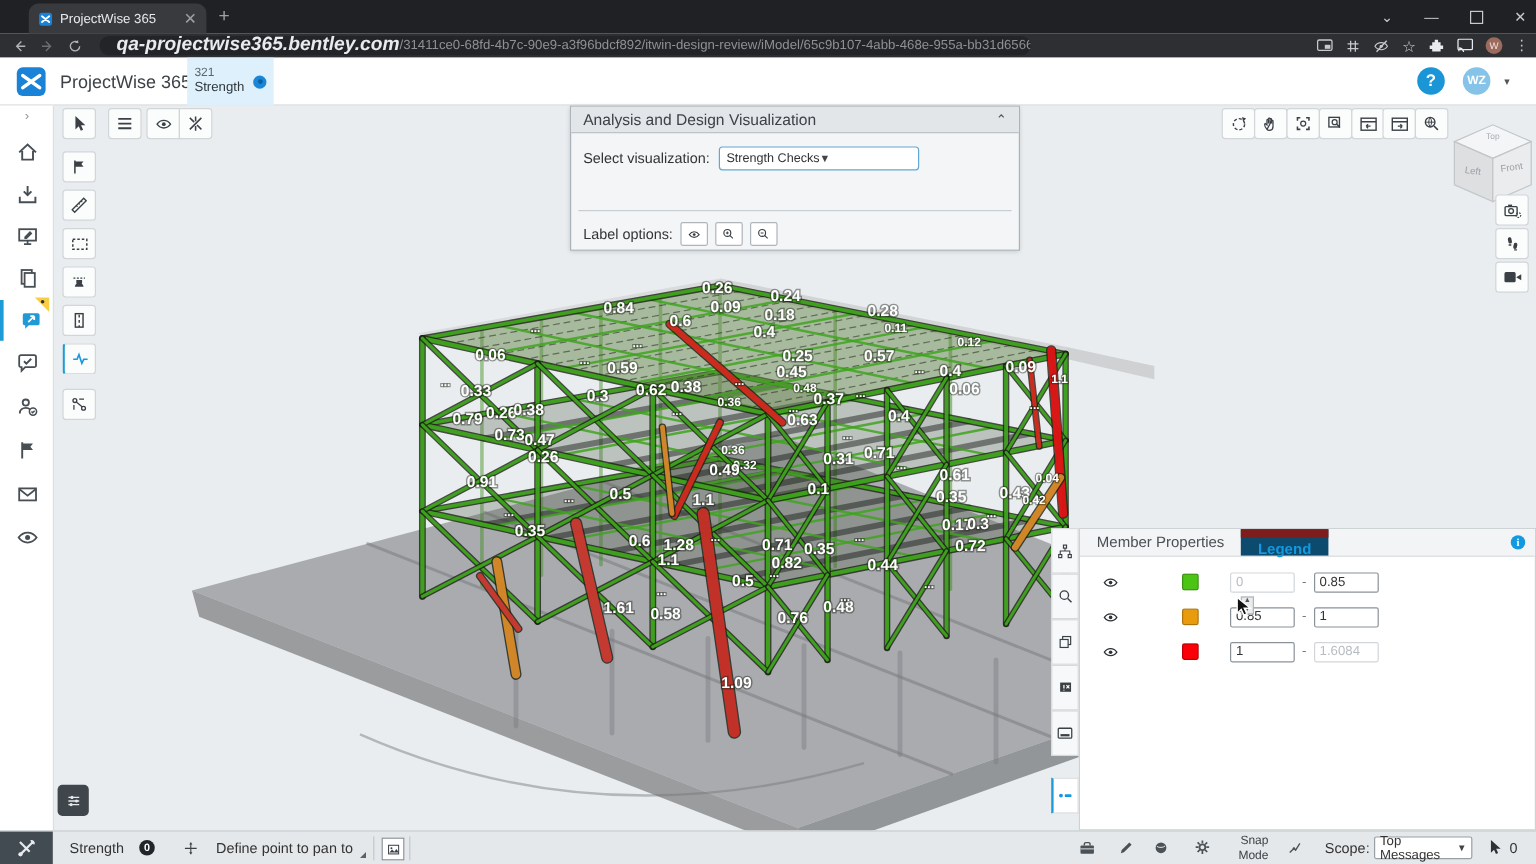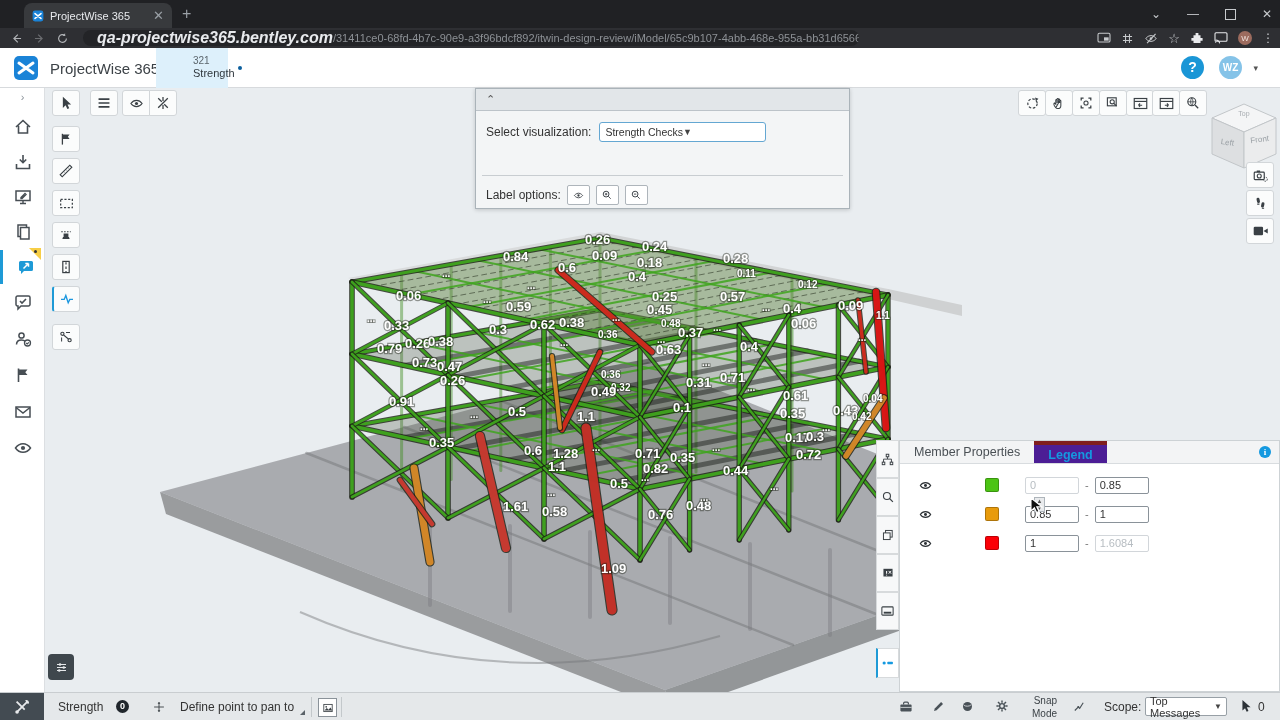--- a/index.html
+++ b/index.html
@@ -22,21 +22,21 @@
   .urlhost{color:#e8eaed;font-size:16px;font-weight:bold;font-style:italic;}
   .urlpath{color:#8d9196;font-size:11px;}
   .addr-right{position:absolute;right:6px;top:0;height:20px;display:flex;align-items:center;gap:10px;}
   .avatar-br{width:14px;height:14px;border-radius:50%;background:#9c6b5e;color:#f1e3de;font-size:8px;display:flex;align-items:center;justify-content:center;}
   .dots{color:#c7cacd;font-size:12px;letter-spacing:0;}
   
   .appbar{position:absolute;left:0;top:48px;width:1280px;height:40px;background:#fff;border-bottom:1px solid #d7dadd;box-sizing:border-box;}
   .pwlogo{position:absolute;left:14px;top:8px;width:24px;height:24px;border-radius:5px;background:#1a83d7;}
   .pwtitle{position:absolute;left:50px;top:12px;font-size:15px;color:#3c4247;}
   .projtab{position:absolute;left:156px;top:0;width:72px;height:40px;background:#ddf0fb;display:flex;align-items:center;padding:0 6px;box-sizing:border-box;}
-  .projtab .lines{flex:1;line-height:1.25;margin-left:31px;}
+  .projtab .lines{flex:1;line-height:1.25;}
   .projnum{font-size:10px;color:#5c666d;}
   .projname{font-size:11px;color:#30383e;}
   .projdot{width:11px;height:11px;border-radius:50%;background:#1a86d8;position:relative;}
   .projdot::after{content:"";position:absolute;left:3.5px;top:3.5px;width:4px;height:4px;border-radius:50%;background:#0b5f9e;}
   .helpcirc{position:absolute;right:76px;top:8px;width:23px;height:23px;border-radius:50%;background:#1a96d6;color:#fff;font-size:14px;font-weight:bold;text-align:center;line-height:23px;}
   .wzcirc{position:absolute;right:38px;top:8px;width:23px;height:23px;border-radius:50%;background:#85c3e8;color:#fff;font-size:10px;font-weight:bold;text-align:center;line-height:23px;}
   .caret{position:absolute;right:22px;top:15px;color:#555;font-size:9px;}
   
   .sidebar{position:absolute;left:0;top:88px;width:45px;height:604px;background:#fff;border-right:1px solid #dcdfe2;box-sizing:border-box;}
   .sb-item{position:absolute;left:0;width:45px;height:34px;display:flex;align-items:center;justify-content:center;}
@@ -61,21 +61,21 @@
   .cb.on{border-color:#1a86c8;}
   .cb.on::after{content:"✓";position:absolute;left:1px;top:-3px;color:#1a86c8;font-size:12px;font-weight:bold;}
   .apanel hr{position:absolute;left:6px;right:6px;top:86px;border:none;border-top:1px solid #c8cdd1;margin:0;}
   .optbtn{width:21px;height:18px;background:#fff;border:1px solid #aeb5bb;border-radius:2px;margin-left:6px;display:flex;align-items:center;justify-content:center;}
   
   .rstrip-btn{position:absolute;left:876px;width:23px;height:38px;background:#f7f8f9;border:1px solid #d7dadc;box-sizing:border-box;display:flex;align-items:center;justify-content:center;}
   .rstrip-btn.activeb{background:#fff;border-left:2px solid #1e9ad6;height:30px;}
   .lpanel{position:absolute;left:899px;top:440px;width:381px;height:252px;background:#fff;border:1px solid #cdd2d5;box-sizing:border-box;}
   .ltabs{height:22px;background:#f3f4f5;border-bottom:1px solid #d8dcdf;display:flex;position:relative;}
   .ltab{padding:0 14px;font-size:12.5px;color:#4a5055;line-height:22px;}
-  .ltab.active{background:#4c1d95;color:#1499e0;font-weight:bold;border-top:4px solid #7f1d1d;line-height:20px;}
+  .ltab.active{background:#0c4a6e;color:#1499e0;font-weight:bold;border-top:7px solid #7f1d1d;line-height:20px;}
   .infoi{position:absolute;right:8px;top:5px;width:12px;height:12px;border-radius:50%;background:#1499e0;color:#fff;font-size:9px;font-weight:bold;text-align:center;line-height:12px;font-family:"Liberation Serif",serif;}
   .lrow{position:absolute;left:0;width:100%;height:24px;display:flex;align-items:center;}
   .sw{width:14px;height:14px;border-radius:2px;margin-left:52px;border:1px solid rgba(0,0,0,.25);box-sizing:border-box;}
   .leye{margin-left:18px;}
   .lin{width:54px;height:17px;border:1px solid #8a9299;border-radius:2px;font-size:11px;color:#333;padding:0 4px;box-sizing:border-box;font-family:"Liberation Sans",sans-serif;background:#fff;}
   .lin:disabled{border-color:#d2d6da;color:#b7bdc2;background:#fff;}
   .lin.first{margin-left:26px;}
   .ldash{color:#777;margin:0 6px;font-size:11px;}
   .spinbox{position:absolute;left:1034px;top:497px;width:11px;height:15px;background:#e9ebed;border:1px solid #aeb5bb;box-sizing:border-box;font-size:6px;color:#555;text-align:center;line-height:7px;}
   
@@ -690,20 +690,21 @@
     <svg width="15" height="15" viewBox="0 0 20 20">
         <path d="M4 6h12M4 10h12M4 14h12" stroke="#e6e8ea" stroke-width="1.4"></path>
         <circle cx="8" cy="6" r="1.7" fill="#e6e8ea"></circle>
         <circle cx="13" cy="10" r="1.7" fill="#e6e8ea"></circle>
         <circle cx="7" cy="14" r="1.7" fill="#e6e8ea"></circle>
       </svg>
   </div>
 
   <div class="apanel" style="z-index:4">
     <div class="apanel-h">
+      <span class="apanel-title">Analysis and Design Visualization</span>
       <span class="chev">⌃</span>
     </div>
     <div class="arow" style="top:33px">
       <span>Select visualization:</span>
       <div class="ddl">
         <span>Strength Checks Utilization Ratio</span>
         <span style="color:#444;font-size:9px">▼</span>
       </div>
     </div>
     <hr>

